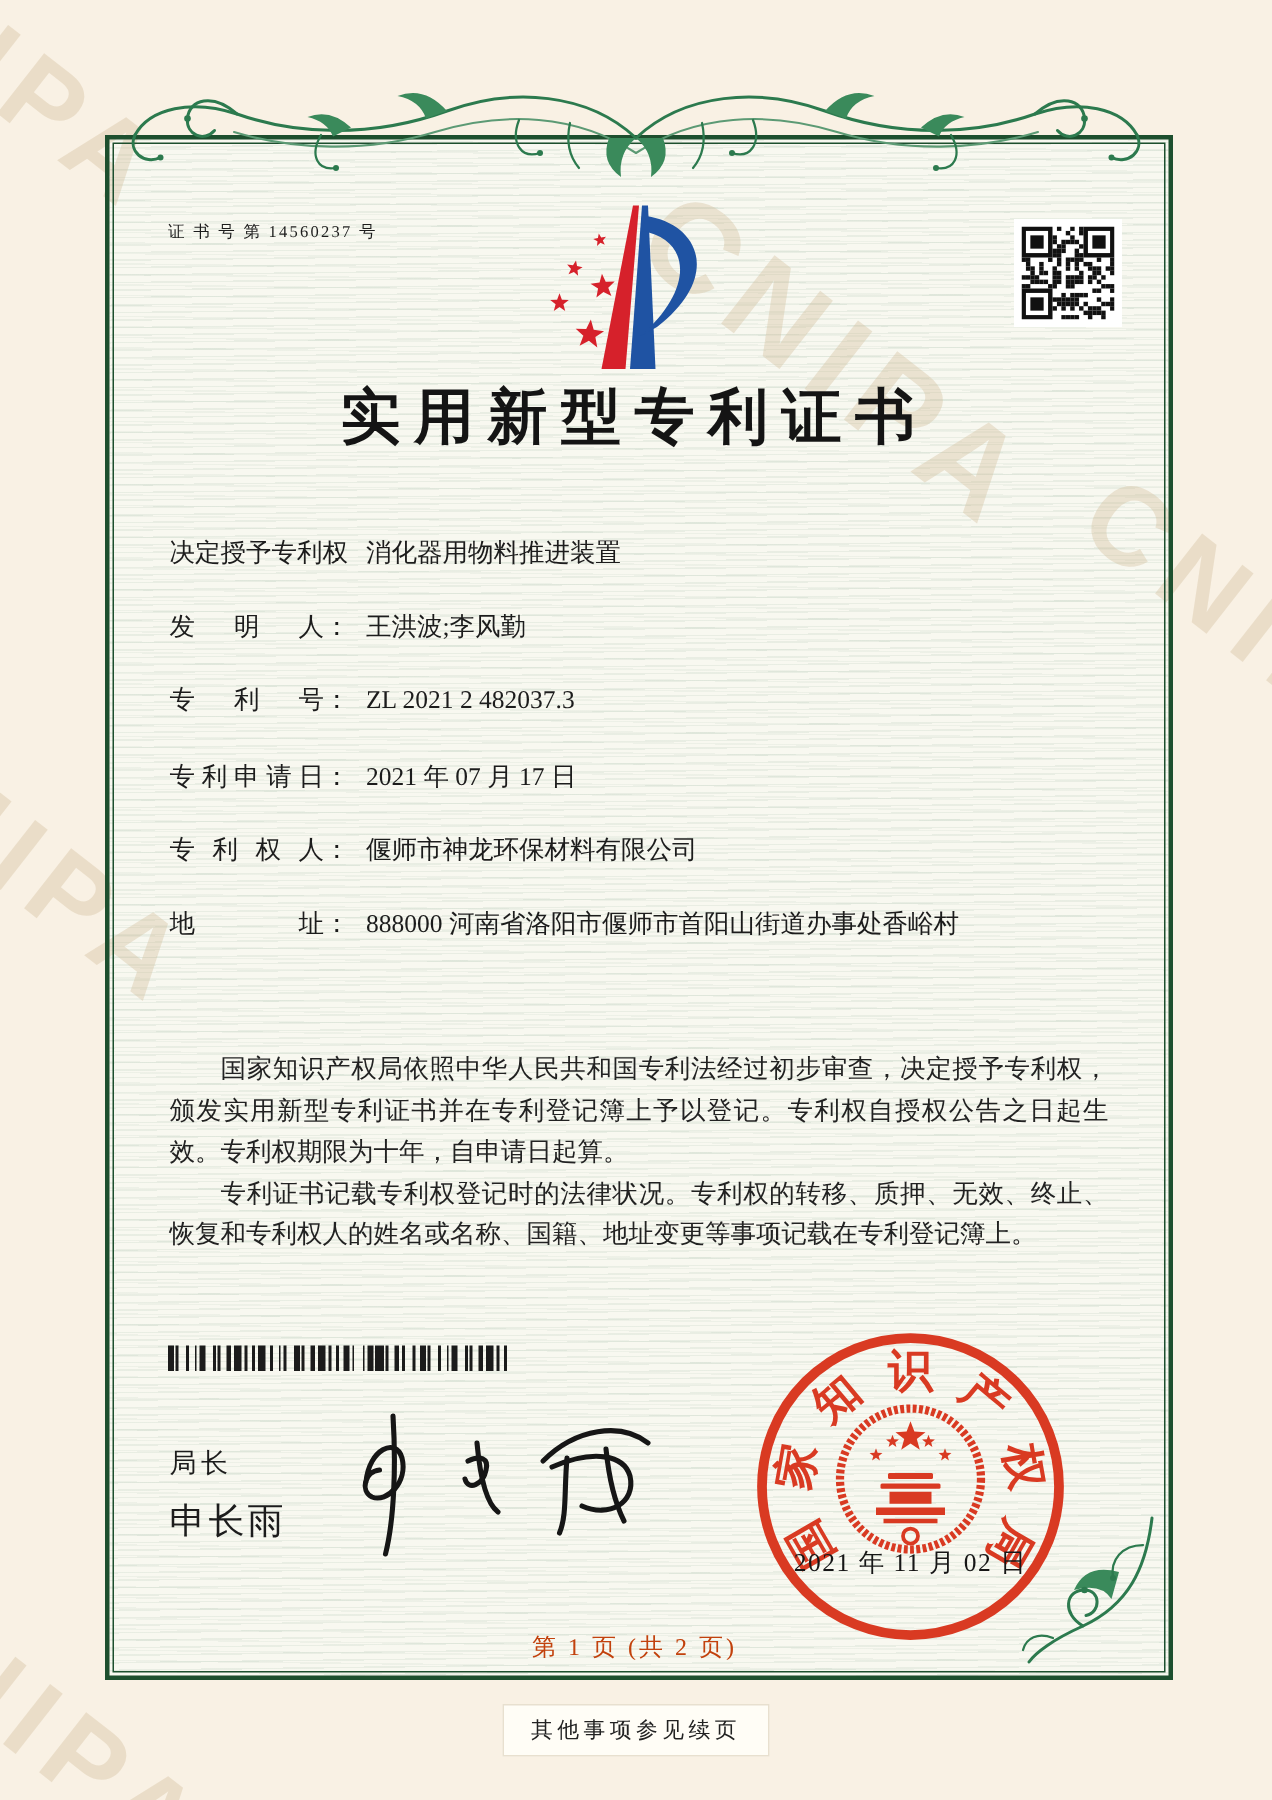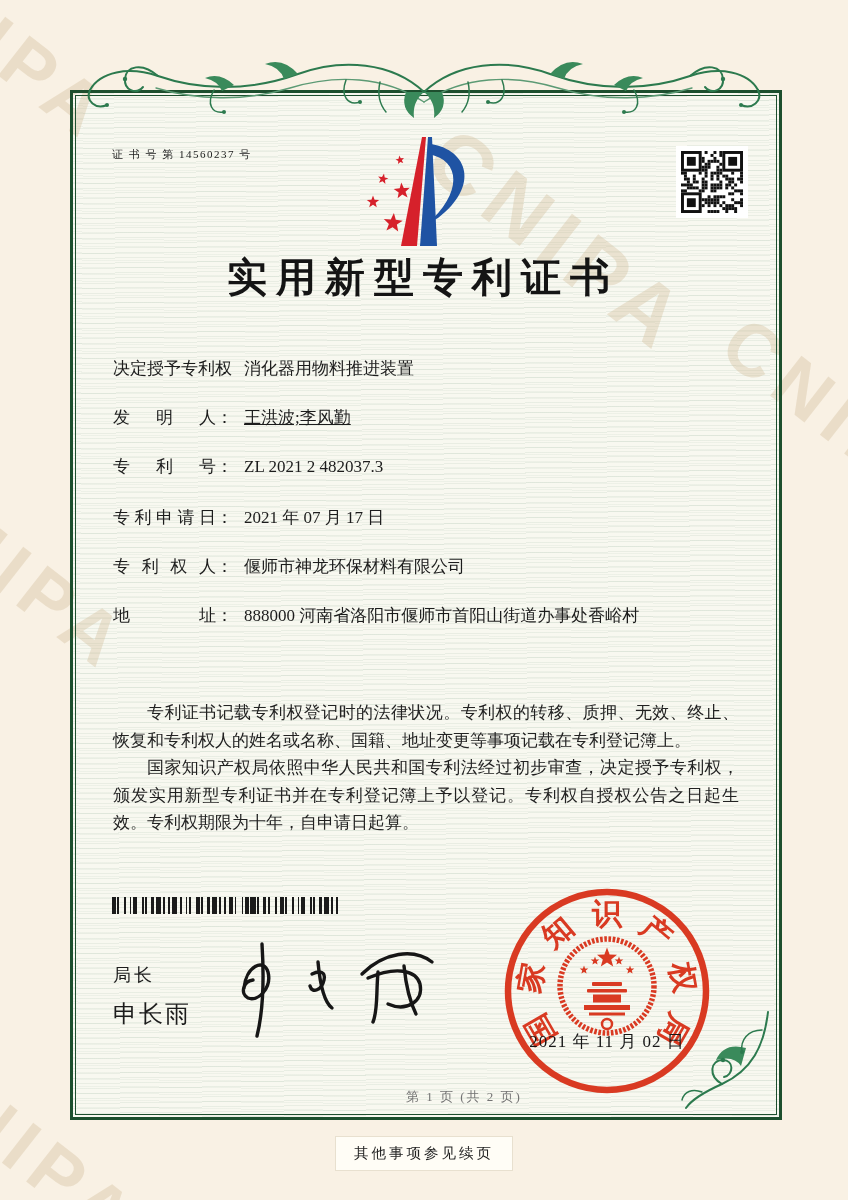--- a/index.html
+++ b/index.html
@@ -50,21 +50,21 @@
   .paras p{margin:0; text-indent:2em;}
   .barcode{left:112px; top:897px; width:228px; height:17px; display:flex; align-items:stretch;}
   .barcode .bar{background:#1b1b1b;}
   .barcode .gap{background:transparent;}
   .signer-title{left:113px; top:963px; font-size:18px; letter-spacing:3px;}
   .signer-name{left:113px; top:998px; font-size:24px; letter-spacing:2px;}
   .signature{left:216px; top:934px; width:238px; height:112px;}
   .seal{left:500px; top:884px; width:214px; height:214px; z-index:6;}
   .seal-date{position:absolute; left:14px; top:146px; width:186px; text-align:center;
     font-size:17px; letter-spacing:1px; color:#161616; z-index:7;}
-  .page-footer{left:70px; top:1088px; width:706px; text-align:center; font-size:13px; letter-spacing:2px; color:#737373;margin-left:41px;}
+  .page-footer{left:70px; top:1088px; width:706px; text-align:center; font-size:16px; letter-spacing:2px; color:#c2410c;}
   .note-box{left:424px; top:1136px; transform:translateX(-50%);
     background:#fffdf6; border:1px solid #e8e0cf; padding:7px 18px;
     font-size:14.5px; letter-spacing:3px; color:#222; white-space:nowrap;}
 </style>
 </head>
 <body>
 
 <div class="page">
 
   <div class="interior-bg"></div>
@@ -281,40 +281,40 @@
         <rect x="2.9523809523809526" y="44.28571428571429" width="14.761904761904763" height="14.761904761904763" fill="#ffffff"></rect>
         <rect x="5.904761904761905" y="47.23809523809524" width="8.857142857142858" height="8.857142857142858" fill="#111111"></rect>
       </svg>
   </div>
 
   <div class="content title">实用新型专利证书</div>
 
   <div class="content frow" style="top:357px;">
     <span class="flabel">决定授予专利权</span><span class="fcolon">：</span><span class="fvalue">消化器用物料推进装置</span>
   </div>
-  <div class="content frow" style="top:406px;text-decoration:underline;">
+  <div class="content frow" style="top:406px;">
     <span class="flabel">发明人</span><span class="fcolon">：</span><span class="fvalue">王洪波;李风勤</span>
   </div>
   <div class="content frow" style="top:455px;">
     <span class="flabel">专利号</span><span class="fcolon">：</span><span class="fvalue">ZL 2021 2 482037.3</span>
   </div>
   <div class="content frow" style="top:506px;">
     <span class="flabel">专利申请日</span><span class="fcolon">：</span><span class="fvalue">2021 年 07 月 17 日</span>
   </div>
   <div class="content frow" style="top:555px;">
     <span class="flabel">专利权人</span><span class="fcolon">：</span><span class="fvalue">偃师市神龙环保材料有限公司</span>
   </div>
   <div class="content frow" style="top:604px;">
     <span class="flabel">地址</span><span class="fcolon">：</span><span class="fvalue">888000 河南省洛阳市偃师市首阳山街道办事处香峪村</span>
   </div>
 
 
   <div class="content paras">
+    <p>国家知识产权局依照中华人民共和国专利法经过初步审查，决定授予专利权，颁发实用新型专利证书并在专利登记簿上予以登记。专利权自授权公告之日起生效。专利权期限为十年，自申请日起算。</p>
     <p>专利证书记载专利权登记时的法律状况。专利权的转移、质押、无效、终止、恢复和专利权人的姓名或名称、国籍、地址变更等事项记载在专利登记簿上。</p>
-    <p>国家知识产权局依照中华人民共和国专利法经过初步审查，决定授予专利权，颁发实用新型专利证书并在专利登记簿上予以登记。专利权自授权公告之日起生效。专利权期限为十年，自申请日起算。</p>
   </div>
 
   <div class="content barcode" id="barcode">
       <div class="bar" style="width: 3.5px;"></div>
       <div class="gap" style="width: 1.75px;"></div>
       <div class="bar" style="width: 1.75px;"></div>
       <div class="gap" style="width: 5.25px;"></div>
       <div class="bar" style="width: 1.75px;"></div>
       <div class="gap" style="width: 3.5px;"></div>
       <div class="bar" style="width: 1.75px;"></div>

